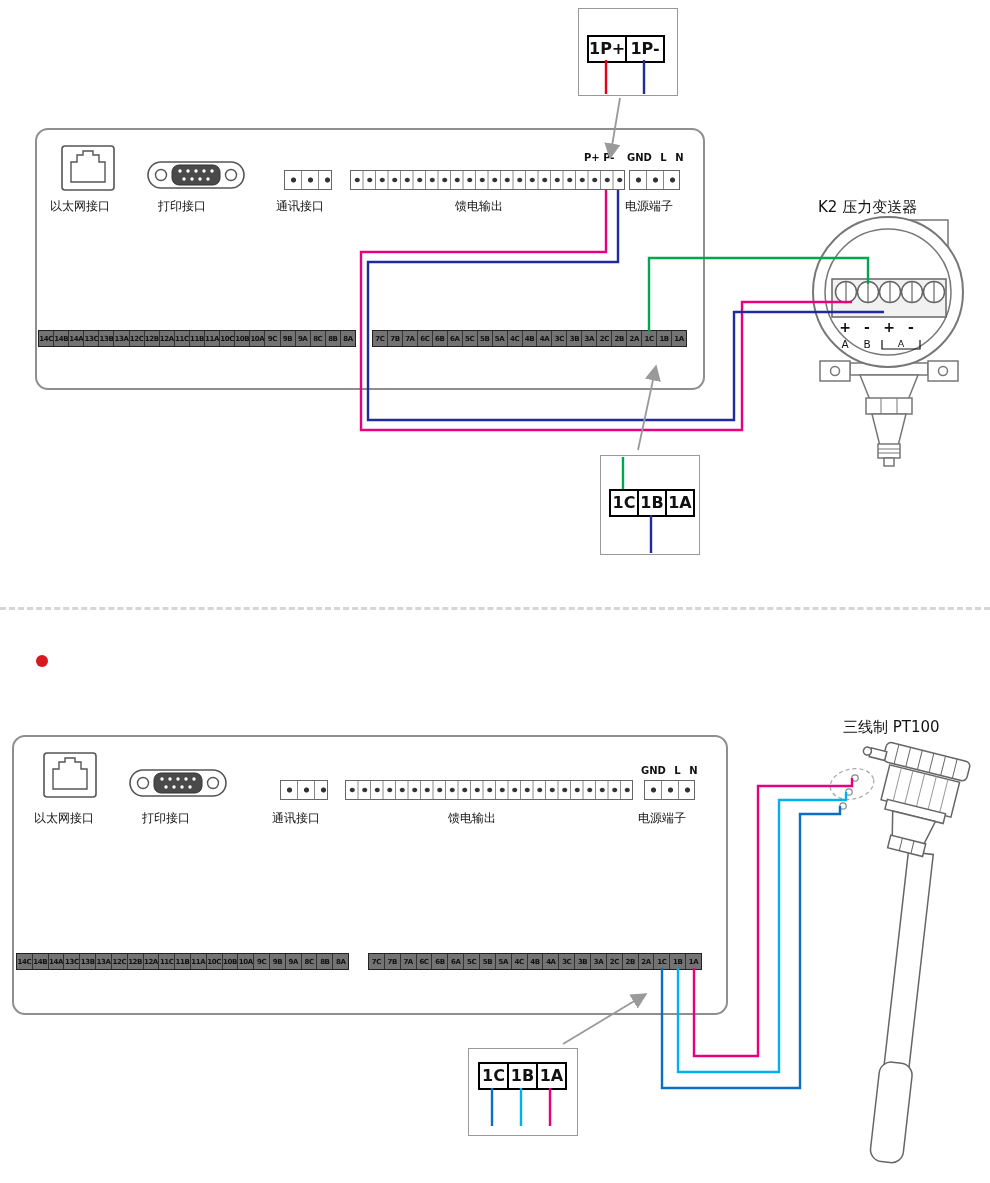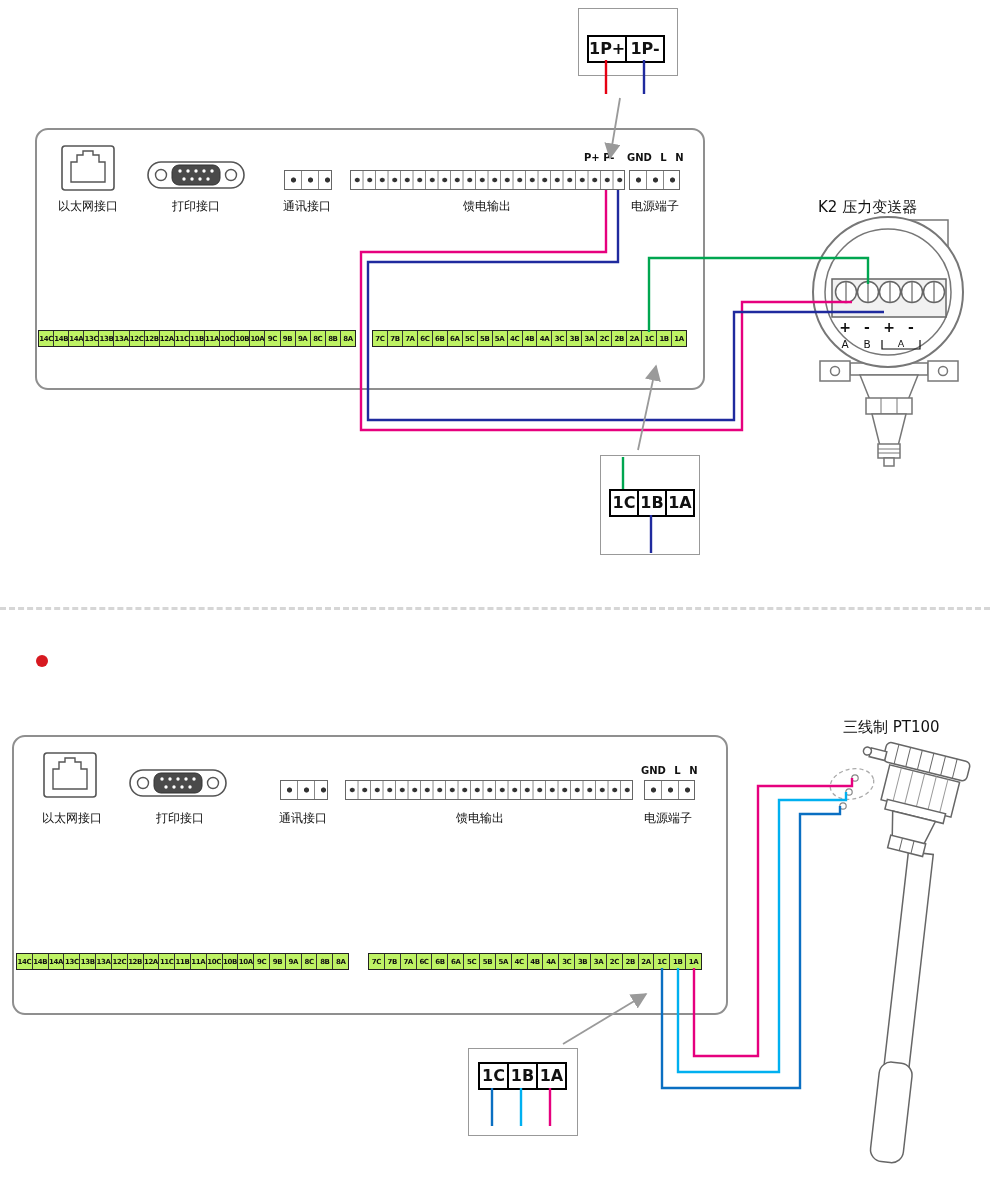--- a/index.html
+++ b/index.html
@@ -1,27 +1,27 @@
 <!DOCTYPE html>
 <html><head>
 <meta charset="utf-8">
 <style>
   html,body{margin:0;padding:0;background:#fff}
   .stage{position:relative;width:990px;height:1183px;background:#fff;overflow:hidden;
          font-family:"DejaVu Sans","Liberation Sans",sans-serif;color:#111}
   .abs{position:absolute;box-sizing:border-box}
   .panel{border:2px solid #8f8f8f;border-radius:13px;background:#fff}
   .divider{border-top:3px dashed #d6d6d6}
-  .lbl{font-size:12px;text-align:center;white-space:nowrap}
+  .lbl{font-size:12px;text-align:left;white-space:nowrap}
   .pin{font-size:10px;font-weight:700;white-space:nowrap}
   .pin.sp{word-spacing:5px}
   .title-sm{font-size:15px;font-weight:500;white-space:nowrap}
   .sec-title{font-size:27px;font-weight:500;white-space:nowrap;letter-spacing:0.5px}
   .bullet{width:12px;height:12px;border-radius:50%;background:#d71920}
-  .tstrip{display:flex;border:1.6px solid #222;background:#bef264}
+  .tstrip{display:flex;border:1.6px solid #222;background:#737373}
   .tcell{flex:1;display:flex;align-items:center;justify-content:center;font-size:7px;
          font-weight:600;letter-spacing:-0.4px;border-right:1px solid #333;overflow:hidden;white-space:nowrap}
   .tcell:last-child{border-right:none}
   .dot-strip{background-color:#fff;border:1.5px solid #666}
   .feed{background-image:radial-gradient(circle at 6.25px 50%,#333 2px,transparent 2.7px),
                          linear-gradient(to left,#888 1.3px,transparent 1.3px);
         background-size:12.5px 100%}
   .t3{background-image:radial-gradient(circle at 8.5px 50%,#333 2.2px,transparent 2.9px),
                        linear-gradient(to left,#888 1.3px,transparent 1.3px);
       background-size:17px 100%}
@@ -91,21 +91,21 @@
       <span class="tcell">3B</span>
       <span class="tcell">3A</span>
       <span class="tcell">2C</span>
       <span class="tcell">2B</span>
       <span class="tcell">2A</span>
       <span class="tcell">1C</span>
       <span class="tcell">1B</span>
       <span class="tcell">1A</span>
     </div>
 
-  <div class="abs dbox" style="left:578px;top:8px;width:100px;height:68px">
+  <div class="abs dbox" style="left:578px;top:8px;width:100px;height:88px">
     <div class="dcells abs" style="left:8px;top:26px">
         <span class="dcell w36">1P+</span>
         <span class="dcell w36">1P-</span>
       </div>
   </div>
 
   <div class="abs dbox" style="left:600px;top:455px;width:100px;height:100px">
     <div class="dcells abs" style="left:8px;top:33px">
         <span class="dcell w26">1C</span>
         <span class="dcell w26">1B</span>

